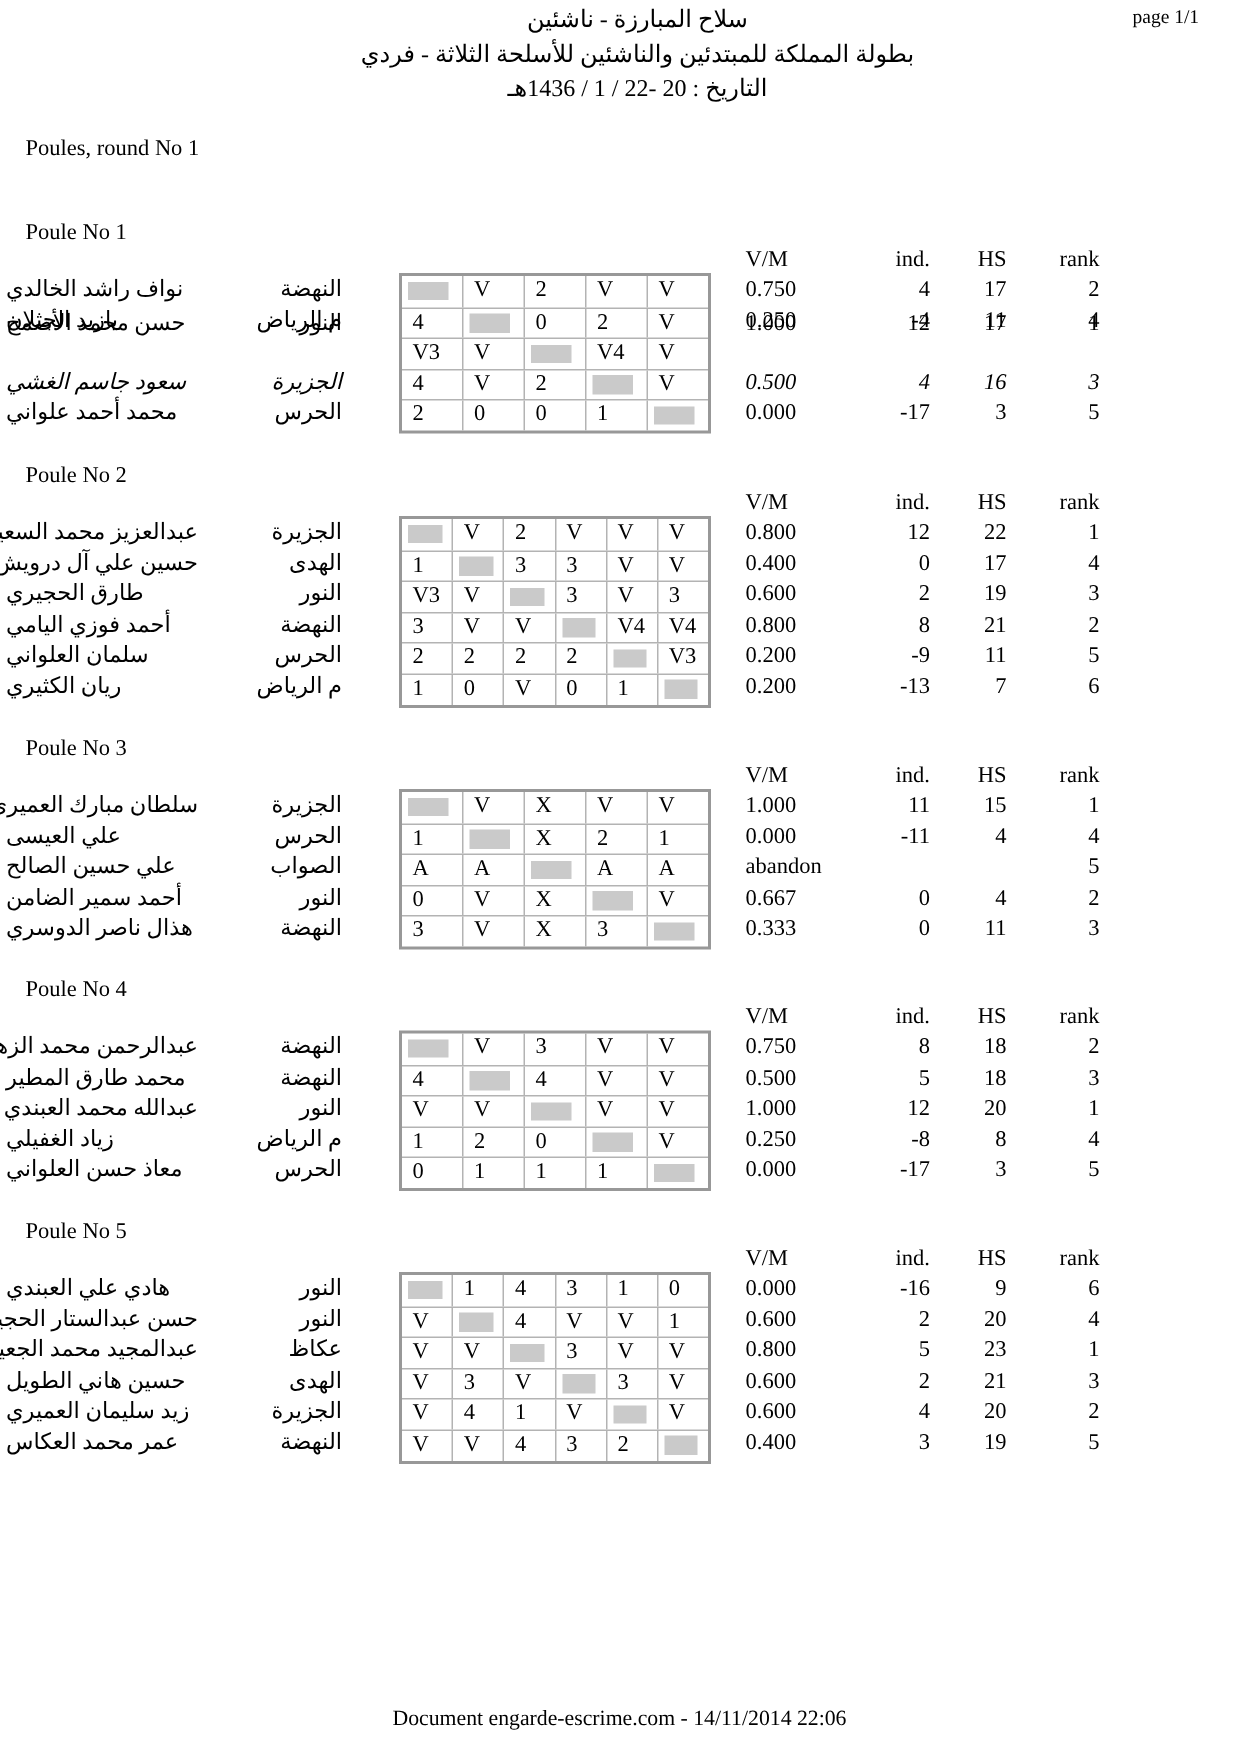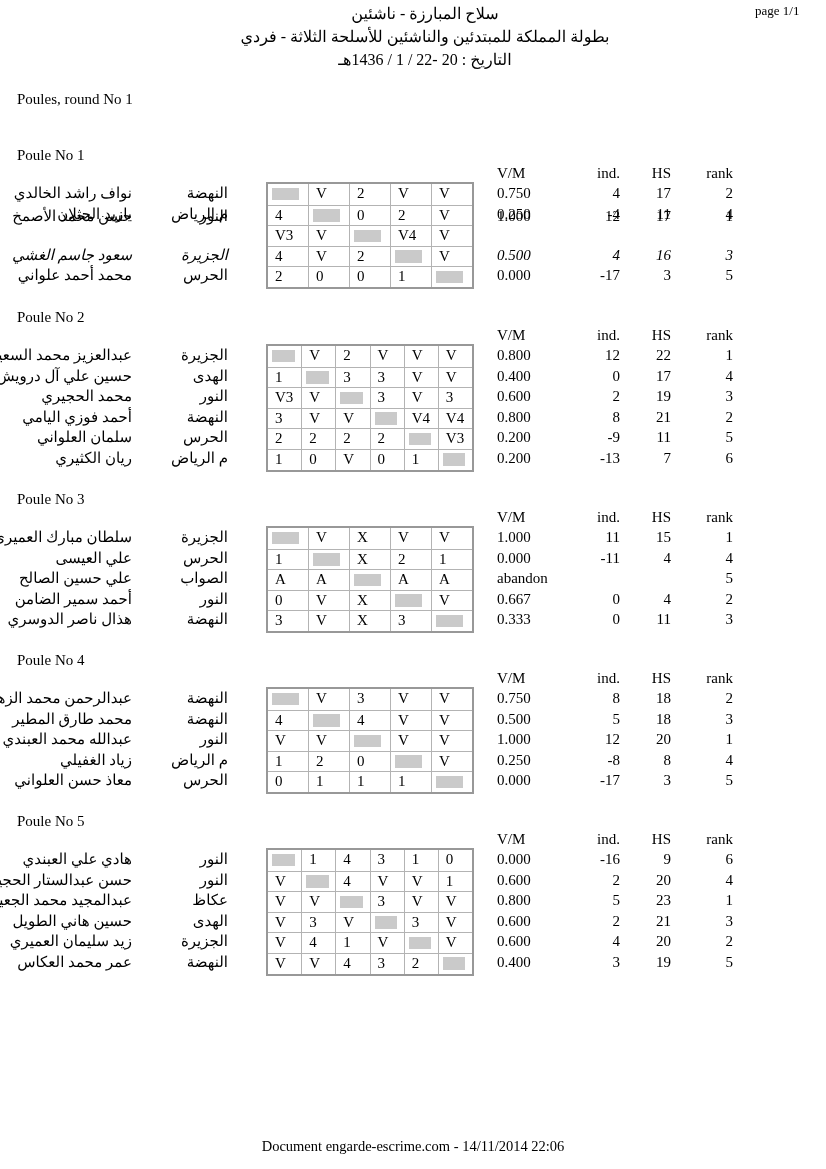--- a/index.html
+++ b/index.html
@@ -11,21 +11,21 @@
   .section-title{position:absolute;top:91px;left:17px;font-size:15px;}
   .poule{position:absolute;left:0;width:826px;height:170px;}
   .ptitle{position:absolute;left:17px;top:0;font-size:15px;}
   .shead{position:absolute;top:18px;left:0;width:826px;height:20px;font-size:15px;}
   .scol{position:absolute;top:0;}
   .col-vm{left:497px;width:70px;text-align:left;}
   .col-ind{left:552px;width:68px;text-align:right;}
   .col-hs{left:603px;width:68px;text-align:right;}
   .col-rank{left:665px;width:68px;text-align:right;}
   .frow{position:absolute;left:0;width:826px;height:21px;line-height:20.5px;font-size:15px;}
-  .fname{position:absolute;left:4px;width:128px;text-align:right;direction:rtl;white-space:nowrap;}
+  .fname{position:absolute;left:4px;width:128px;text-align:left;direction:rtl;white-space:nowrap;}
   .fclub{position:absolute;left:138px;width:90px;text-align:right;direction:rtl;white-space:nowrap;}
   .fstat{position:absolute;top:0;}
   .grid{position:absolute;left:266px;top:35px;width:204px;border:2px solid #989898;background:#fff;}
   .grow{display:flex;height:20.6px;box-sizing:border-box;}
   .grow + .grow{border-top:1px solid #b3b3b3;}
   .cell{flex:1;position:relative;box-sizing:border-box;padding-left:7px;
         line-height:19.5px;font-size:15px;}
   .cell + .cell{border-left:1px solid #b3b3b3;}
   .diag{position:absolute;left:4px;top:3.5px;height:12.5px;width:68%;background:#cacaca;}
   .footer{position:absolute;top:1138px;left:0;width:826px;text-align:center;font-size:14.5px;}
@@ -156,21 +156,21 @@
         </div>
         <div class="frow" style="top: 56.6px;">
           <div class="fname">حسين علي آل درويش</div>
           <div class="fclub">الهدى</div>
           <div class="fstat col-vm">0.400</div>
           <div class="fstat col-ind">0</div>
           <div class="fstat col-hs">17</div>
           <div class="fstat col-rank">4</div>
         </div>
         <div class="frow" style="top: 77.2px;">
-          <div class="fname">محمد الحجيري</div>
+          <div class="fname">طارق الحجيري</div>
           <div class="fclub">النور</div>
           <div class="fstat col-vm">0.600</div>
           <div class="fstat col-ind">2</div>
           <div class="fstat col-hs">19</div>
           <div class="fstat col-rank">3</div>
         </div>
         <div class="frow" style="top: 97.8px;">
           <div class="fname">أحمد فوزي اليامي</div>
           <div class="fclub">النهضة</div>
           <div class="fstat col-vm">0.800</div>

